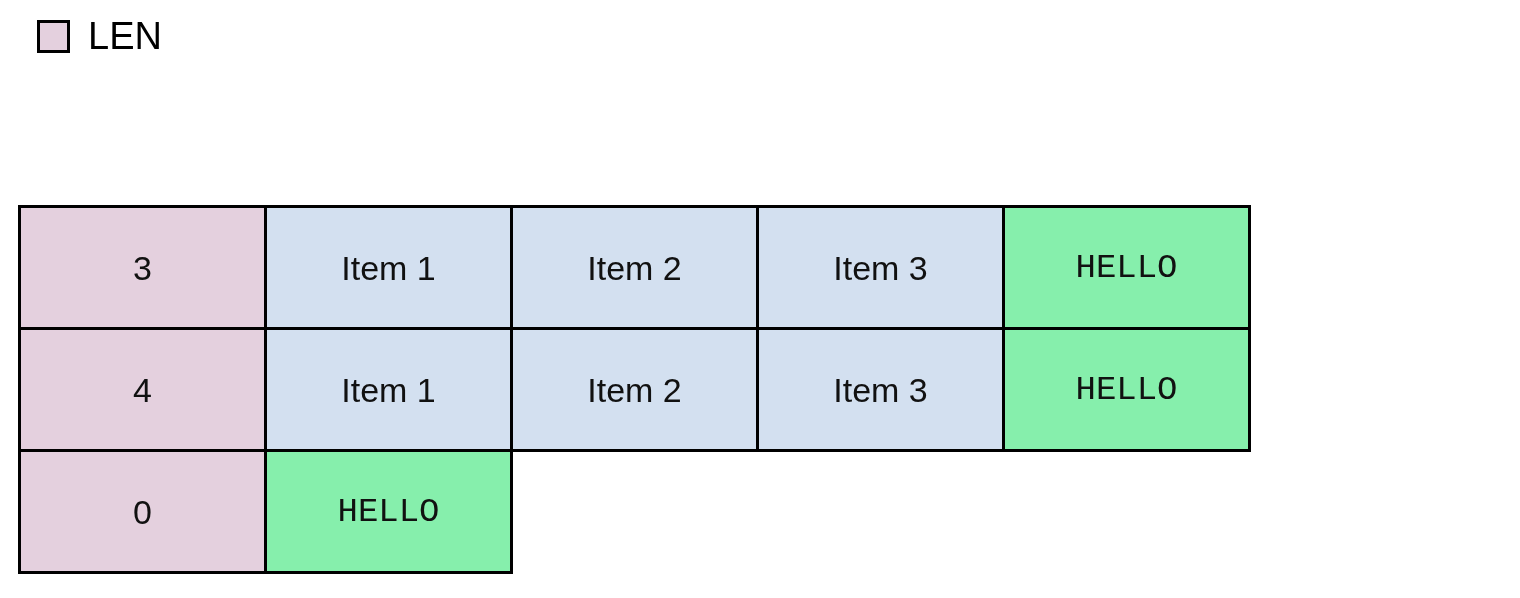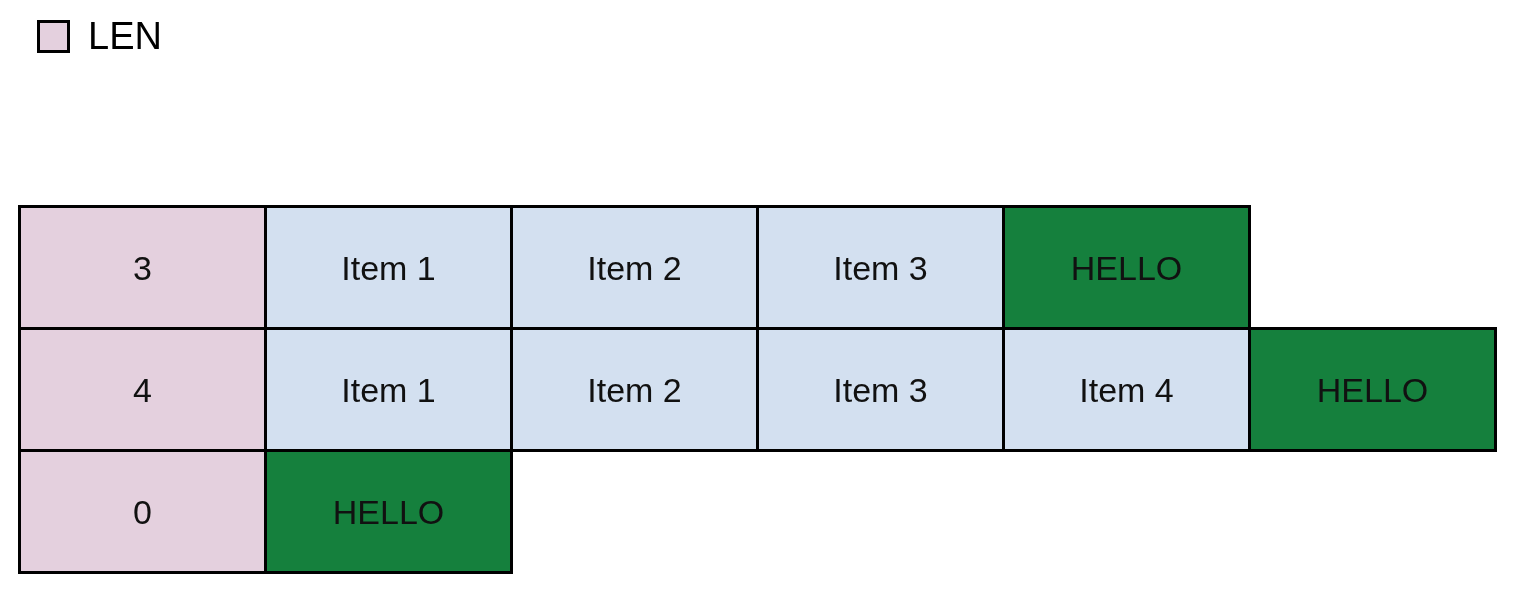--- a/index.html
+++ b/index.html
@@ -74,21 +74,21 @@
     font-size: 34px;
     line-height: 34px;
     color: #111111;
     white-space: nowrap;
   }
   .cell:first-child {
     margin-left: 0;
   }
   .cell.len { background: #e4d0de; }
   .cell.lst { background: #d3e0f0; }
-  .cell.fld { background: #15803d; }
+  .cell.fld { background: #86efac; font-family: Liberation Mono, monospace; }
 </style>
 </head>
 <body>
 
 <div class="legend">
     <div class="legend-row">
       <span class="legend-swatch" style="background: rgb(228, 208, 222);"></span>
       <span class="legend-label">LEN</span>
     </div>
   </div>
@@ -99,20 +99,19 @@
       <div class="cell lst">Item 1</div>
       <div class="cell lst">Item 2</div>
       <div class="cell lst">Item 3</div>
       <div class="cell fld">HELLO</div>
     </div>
     <div class="diagram-row">
       <div class="cell len">4</div>
       <div class="cell lst">Item 1</div>
       <div class="cell lst">Item 2</div>
       <div class="cell lst">Item 3</div>
-      <div class="cell lst">Item 4</div>
       <div class="cell fld">HELLO</div>
     </div>
     <div class="diagram-row">
       <div class="cell len">0</div>
       <div class="cell fld">HELLO</div>
     </div>
   </div>
 
 </body></html>

